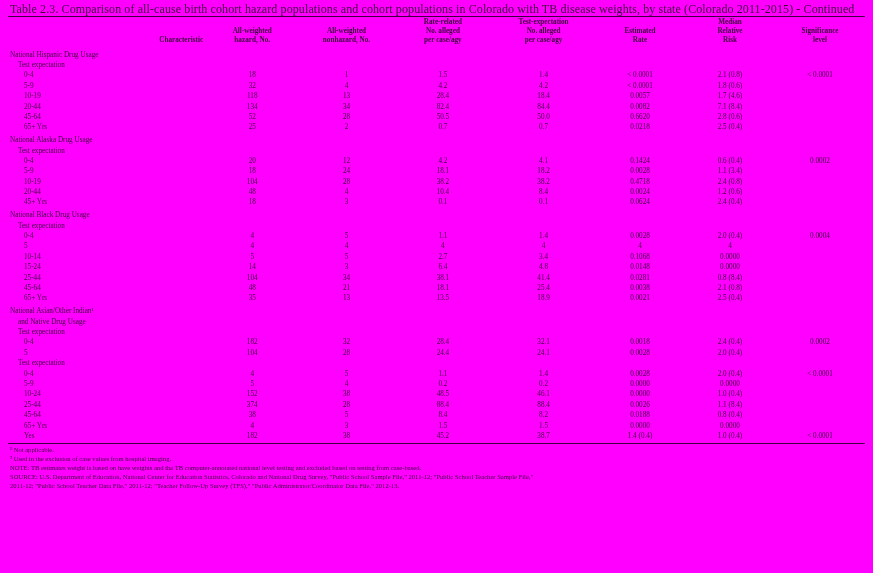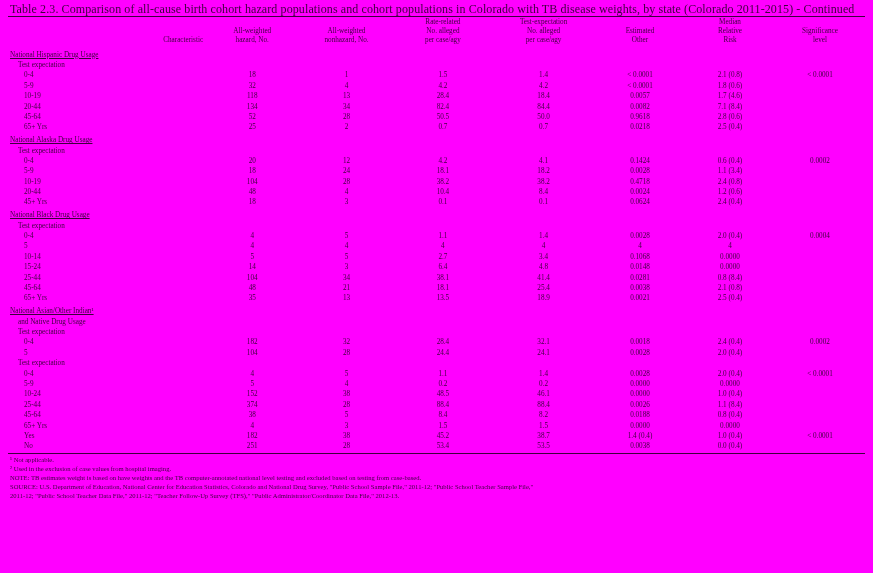--- a/index.html
+++ b/index.html
@@ -29,36 +29,36 @@
   }
   .rule.thin{border-top:0.8px solid #3d003d;}
   table.main{
     width:100%;
     border-collapse:collapse;
     font-size:7.2px;
     line-height:9.2px;
     table-layout:fixed;
   }
   table.main th{
-    font-weight:normal;
+    font-weight:bold;
     vertical-align:bottom;
     padding:1px 2px 2px 2px;
     text-align:center;
     color:#3d003d;
   }
   table.main th.lead{text-align:right;padding-left:2px;}
   table.main td{
     padding:0.6px 2px;
     text-align:center;
     color:#3d003d;
     white-space:nowrap;
   }
   table.main td.lead{text-align:left;padding-left:4px;}
   tr.section td.lead{padding-left:2px;}
-  tr.section td{padding-top:3px;text-decoration:underline;}
+  tr.section td{padding-top:3px;}
   tr.sub td.lead{padding-left:10px;margin-top:8px;}
   tr.item td.lead{padding-left:16px;}
   .footnotes{
     font-size:6.6px;
     line-height:8.6px;
     color:#3d003d;
     margin-top:2px;
     padding-left:2px;
   }
   .footnotes div{margin:0 0 0.5px 0;}
@@ -99,21 +99,21 @@
           <span>No. alleged</span><br>
           <span>per case/agy</span>
         </th>
         <th>
           <span>Test-expectation</span><br>
           <span>No. alleged</span><br>
           <span>per case/agy</span>
         </th>
         <th>
           <span>Estimated</span><br>
-          <span>Other</span>
+          <span>Rate</span>
         </th>
         <th>
           <span>Median</span><br>
           <span>Relative</span><br>
           <span>Risk</span>
         </th>
         <th>
           <span>Significance</span><br>
           <span>level</span>
         </th>
@@ -179,21 +179,21 @@
           <td>0.0082</td>
           <td>7.1 (8.4)</td>
           <td></td>
         </tr>
         <tr class="item">
           <td class="lead">45-64</td>
           <td>52</td>
           <td>28</td>
           <td>50.5</td>
           <td>50.0</td>
-          <td>0.9618</td>
+          <td>0.6620</td>
           <td>2.8 (0.6)</td>
           <td></td>
         </tr>
         <tr class="item">
           <td class="lead">65+ Yrs</td>
           <td>25</td>
           <td>2</td>
           <td>0.7</td>
           <td>0.7</td>
           <td>0.0218</td>
@@ -483,30 +483,20 @@
         <tr class="item">
           <td class="lead">Yes</td>
           <td>182</td>
           <td>38</td>
           <td>45.2</td>
           <td>38.7</td>
           <td>1.4 (0.4)</td>
           <td>1.0 (0.4)</td>
           <td>&lt; 0.0001</td>
         </tr>
-        <tr class="item">
-          <td class="lead">No</td>
-          <td>251</td>
-          <td>28</td>
-          <td>53.4</td>
-          <td>53.5</td>
-          <td>0.0038</td>
-          <td>0.0 (0.4)</td>
-          <td></td>
-        </tr>
       </tbody>
   </table>
 
   <hr class="rule thin">
 
   <div class="footnotes" id="footnotes">
       <div>¹ Not applicable.</div>
       <div>² Used in the exclusion of case values from hospital imaging.</div>
       <div>NOTE: TB estimates weight is based on have weights and the TB computer-annotated national level testing and excluded based on testing from case-based.</div>
       <div>SOURCE: U.S. Department of Education, National Center for Education Statistics, Colorado and National Drug Survey, "Public School Sample File," 2011-12; "Public School Teacher Sample File,"</div>

